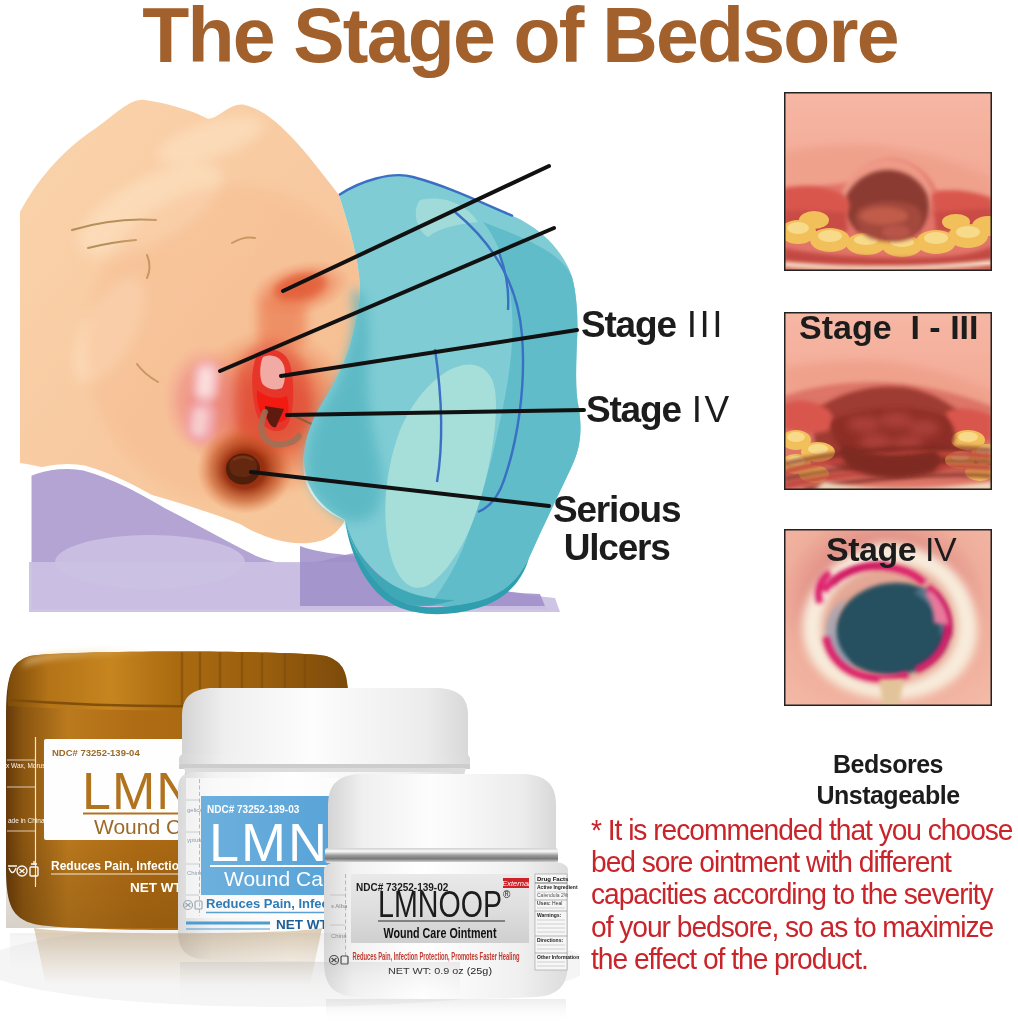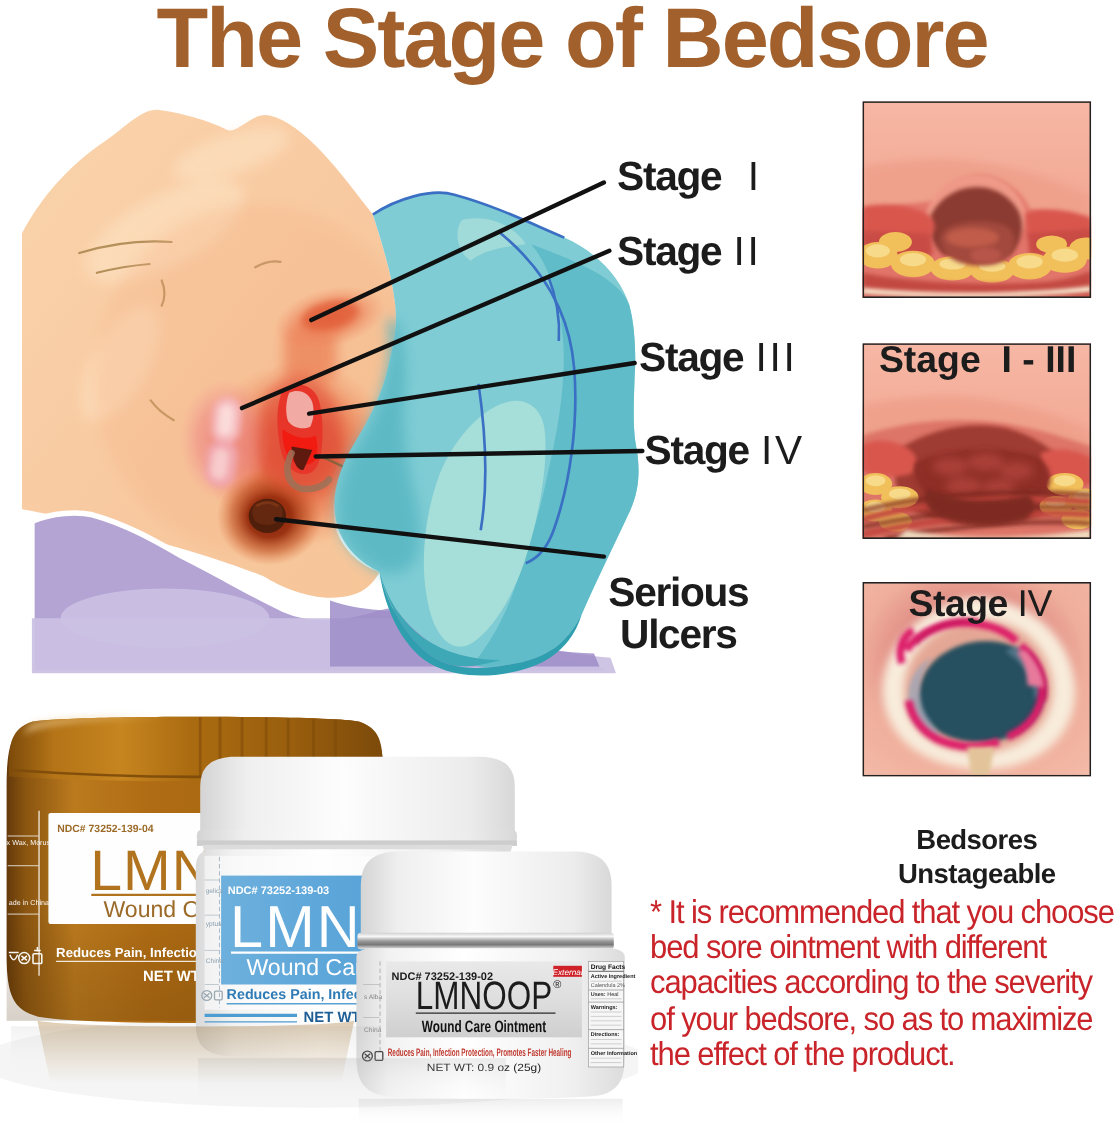--- a/index.html
+++ b/index.html
@@ -148,25 +148,23 @@
 
     <g stroke="#111111" stroke-width="4" stroke-linecap="round">
       <line x1="283" y1="291" x2="549" y2="166"></line>
       <line x1="220" y1="371" x2="554" y2="228"></line>
       <line x1="281" y1="376" x2="577" y2="330"></line>
       <line x1="287" y1="415" x2="584" y2="410"></line>
       <line x1="251" y1="472" x2="549" y2="506"></line>
     </g>
   </svg>
 
-  <div class="abs slabel" style="left:561px;top:140px;">Stage<span class="num" style="margin-left:24px;">I</span></div>
-  <div class="abs slabel" style="left:561px;top:208px;">Stage<span class="num" style="margin-left:11px;">II</span></div>
   <div class="abs slabel" style="left:581px;top:304px;">Stage<span class="num" style="margin-left:11px;margin-top:20px;">III</span></div>
   <div class="abs slabel" style="left:586px;top:389px;">Stage<span class="num" style="margin-left:11px;">IV</span></div>
-  <div class="abs slabel" style="left:553px;top:520px;line-height:38px;text-align:center;">Serious<br>Ulcers</div>
+  <div class="abs slabel" style="left:553px;top:491px;line-height:38px;text-align:center;">Serious<br>Ulcers</div>
 
   <svg class="abs" style="left:784px;top:92px;" width="208" height="179" viewBox="0 0 208 179">
     <defs>
       <linearGradient id="skA" x1="0" y1="0" x2="0" y2="1">
         <stop offset="0" stop-color="#f6b7a4"></stop>
           <stop offset="0.45" stop-color="#f3ab97"></stop>
         <stop offset="0.75" stop-color="#ee9d89"></stop>
           <stop offset="1" stop-color="#ec9884"></stop>
       </linearGradient>
       <filter id="b2" x="-30%" y="-30%" width="160%" height="160%">

